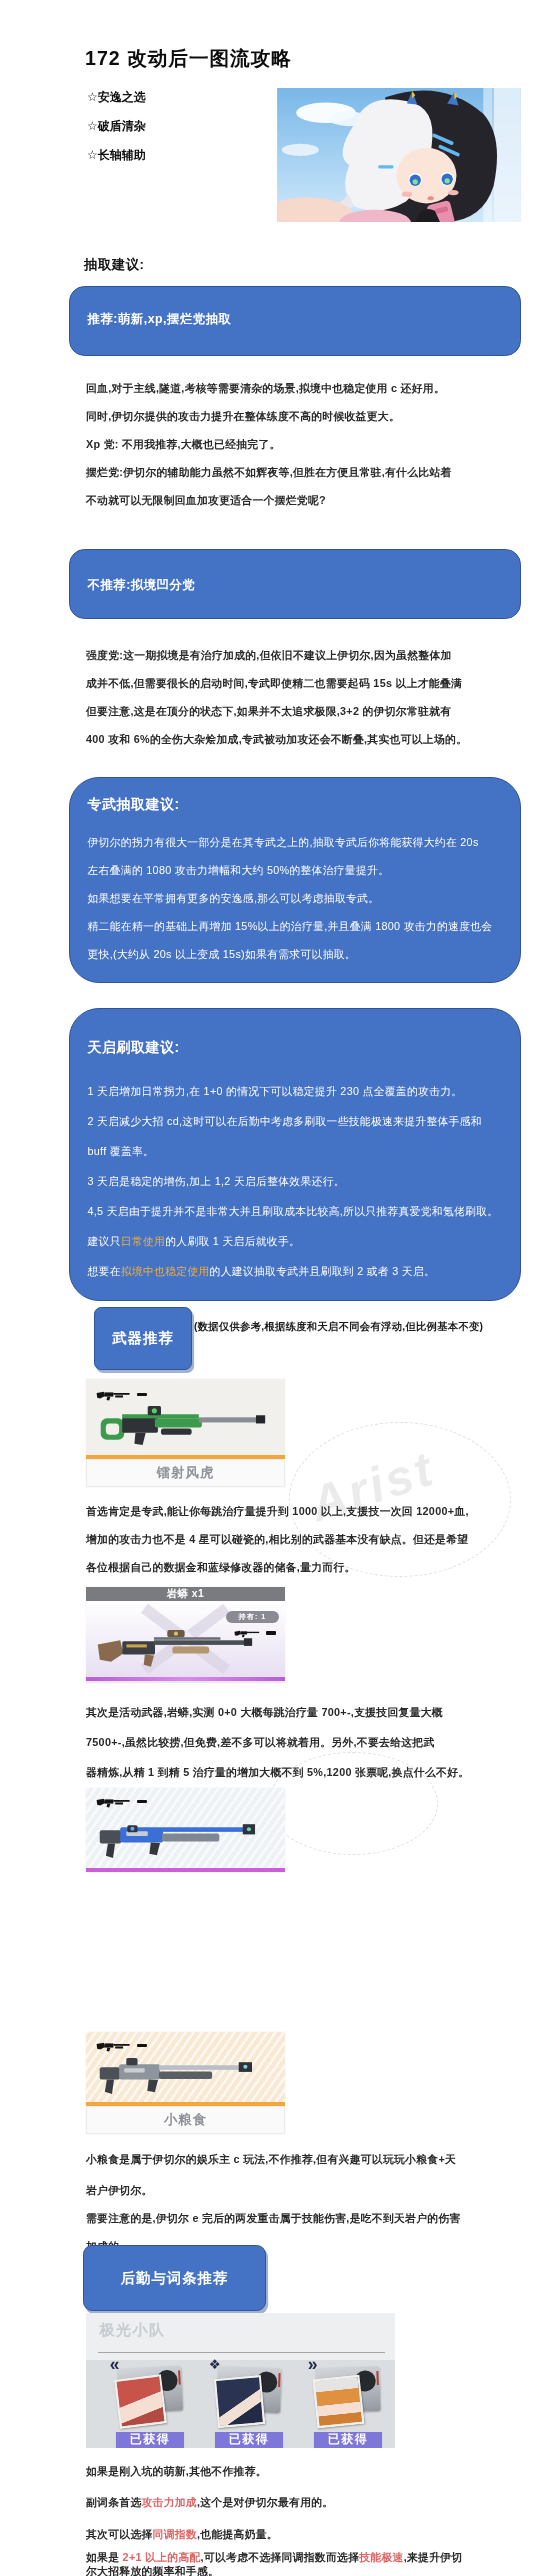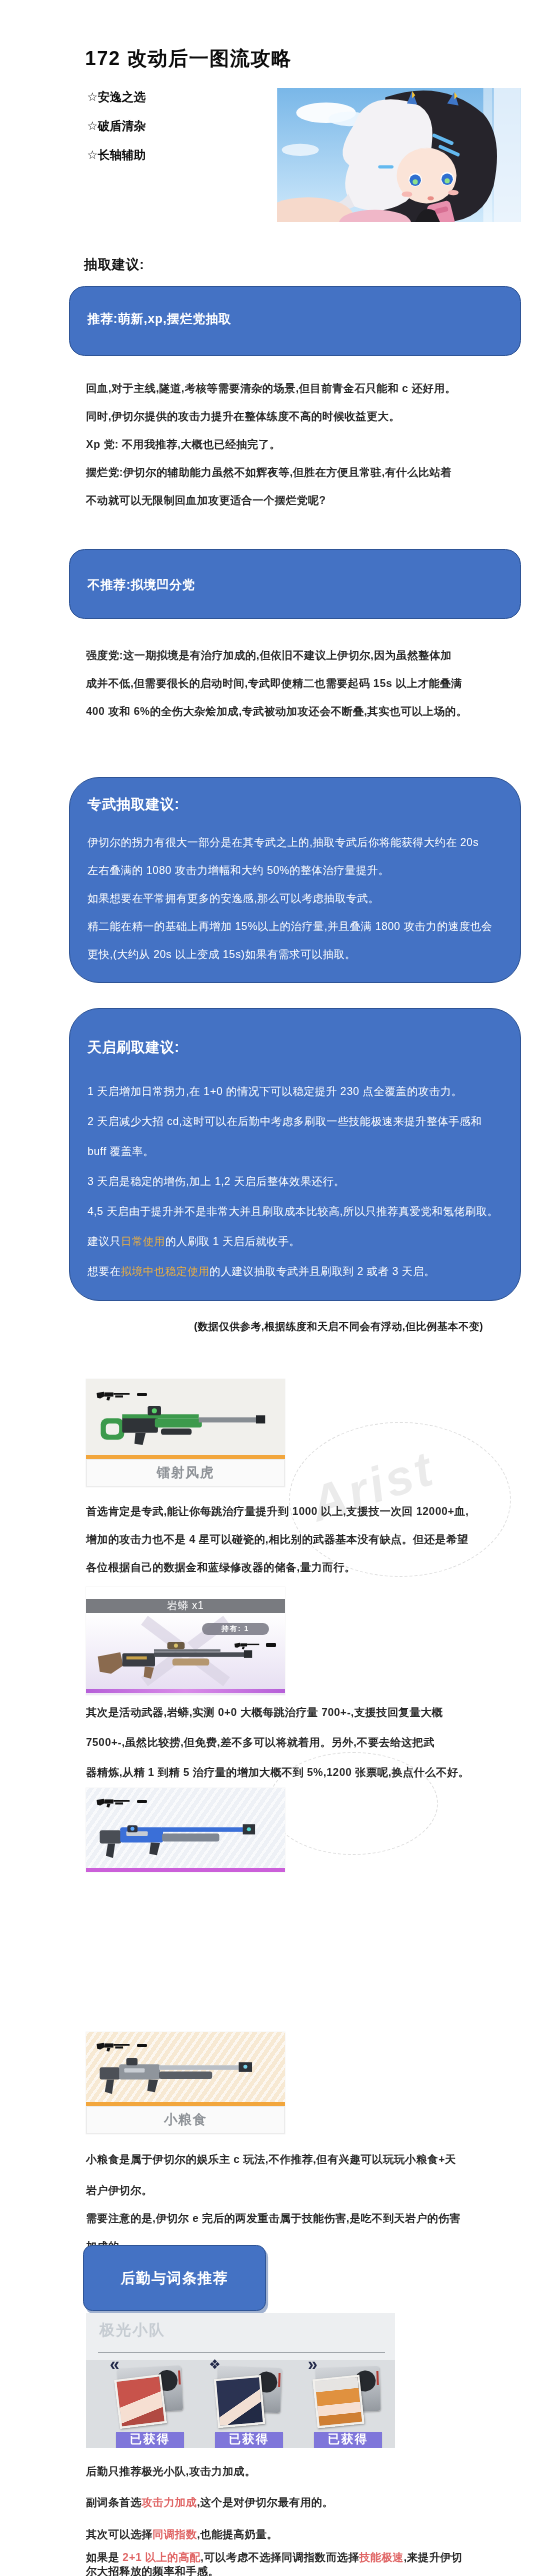--- a/index.html
+++ b/index.html
@@ -36,22 +36,22 @@
 
   .section-heading { position:absolute; left:84px; font-size:13.4px; font-weight:800; color:#151515; letter-spacing:0.5px; }
   .side-note { position:absolute; font-size:10.3px; font-weight:700; color:#1c1c1c; letter-spacing:0.3px; }
 
   
   .wcard { position:absolute; left:86px; width:199px; box-shadow:0 0 0 0.5px rgba(0,0,0,.04); }
   .wimg  { position:relative; width:100%; overflow:hidden; }
   .wbar  { width:100%; height:4.1px; }
   .wlabel{ width:100%; background:#fafafa; border:0.5px solid #ececec; display:flex; align-items:center; justify-content:center;
            color:#8f9398; font-size:13.4px; font-weight:600; letter-spacing:1px; }
-  .wheader{ width:100%; height:14.4px; background:#797b80; color:#fff; font-size:10.3px; font-weight:400;
-           display:flex; align-items:center; justify-content:center; letter-spacing:0.5px;margin-top:12px; }
+  .wheader{ width:100%; height:14.4px; background:#797b80; color:#fff; font-size:10.3px; font-weight:700;
+           display:flex; align-items:center; justify-content:center; letter-spacing:0.5px; }
   .mini-icons { position:absolute; display:flex; align-items:center; gap:5.2px; }
   .mini-dash { width:9.3px; height:3.6px; background:#121212; border-radius:1px; }
   .own-badge { position:absolute; background:rgba(122,122,133,.88); color:#fff; border-radius:6.2px;
                font-size:7.2px; font-weight:600; display:flex; align-items:center; justify-content:center; letter-spacing:1px; }
 
   .stripes { background-image:repeating-linear-gradient(125deg, rgba(255,255,255,.65) 0 2.6px, rgba(255,255,255,0) 2.6px 6.7px); }
 
   
   .shot { position:absolute; left:86px; top:2313px; width:309px; height:135px; background:#edeff1; overflow:hidden; }
   .shot-title { position:absolute; left:13.4px; top:8.2px; font-size:15px; font-weight:700; color:#c6ccd2; letter-spacing:1.5px; }
@@ -135,34 +135,35 @@
     </svg>
   </div>
 
   <div class="section-heading" style="top:256px">抽取建议:</div>
 
   <div class="bluebox box-s" style="top:286px; height:70px; padding:24px 0 0 17.5px;">
     <div class="box-oneline">推荐:萌新,xp,摆烂党抽取</div>
   </div>
 
   <div class="para lh54" style="top:374px">
-      <div class="tline">回血,对于主线,隧道,考核等需要清杂的场景,但目前青金石只能和 c 还好用。</div>
+      <div class="tline">回血,对于主线,隧道,考核等需要清杂的场景,拟境中也稳定使用 c 还好用。</div>
       <div class="tline">同时,伊切尔提供的攻击力提升在整体练度不高的时候收益更大。</div>
       <div class="tline">Xp 党: 不用我推荐,大概也已经抽完了。</div>
       <div class="tline">摆烂党:伊切尔的辅助能力虽然不如辉夜等,但胜在方便且常驻,有什么比站着</div>
       <div class="tline">不动就可以无限制回血加攻更适合一个摆烂党呢?</div>
     </div>
 
   <div class="bluebox box-s" style="top:549px; height:70px; padding:27px 0 0 17.5px;">
     <div class="box-oneline">不推荐:拟境凹分党</div>
   </div>
 
   <div class="para lh54" style="top:641px">
       <div class="tline">强度党:这一期拟境是有治疗加成的,但依旧不建议上伊切尔,因为虽然整体加</div>
       <div class="tline">成并不低,但需要很长的启动时间,专武即使精二也需要起码 15s 以上才能叠满</div>
+      <div class="tline">但要注意,这是在顶分的状态下,如果并不太追求极限,3+2 的伊切尔常驻就有</div>
       <div class="tline">400 攻和 6%的全伤大杂烩加成,专武被动加攻还会不断叠,其实也可以上场的。</div>
     </div>
 
   <div class="bluebox box-l" style="top:777px; height:206px; padding:17.5px 0 0 17.5px;">
     <div class="box-heading" style="margin-bottom:14.4px">专武抽取建议:</div>
     <div class="lh54">
         <div class="tline">伊切尔的拐力有很大一部分是在其专武之上的,抽取专武后你将能获得大约在 20s</div>
         <div class="tline">左右叠满的 1080 攻击力增幅和大约 50%的整体治疗量提升。</div>
         <div class="tline">如果想要在平常拥有更多的安逸感,那么可以考虑抽取专武。</div>
         <div class="tline">精二能在精一的基础上再增加 15%以上的治疗量,并且叠满 1800 攻击力的速度也会</div>
@@ -176,20 +177,23 @@
         <div class="tline">1 天启增加日常拐力,在 1+0 的情况下可以稳定提升 230 点全覆盖的攻击力。</div>
         <div class="tline">2 天启减少大招 cd,这时可以在后勤中考虑多刷取一些技能极速来提升整体手感和</div>
         <div class="tline">buff 覆盖率。</div>
         <div class="tline">3 天启是稳定的增伤,加上 1,2 天启后整体效果还行。</div>
         <div class="tline">4,5 天启由于提升并不是非常大并且刷取成本比较高,所以只推荐真爱党和氪佬刷取。</div>
         <div class="tline"><span>建议只</span><span class="c-orange">日常使用</span><span>的人刷取 1 天启后就收手。</span></div>
         <div class="tline"><span>想要在</span><span class="c-orange">拟境中也稳定使用</span><span>的人建议抽取专武并且刷取到 2 或者 3 天启。</span></div>
       </div>
   </div>
 
+  <div class="bluebox-sm" style="left:94px; top:1307px; width:98px; height:63px; font-size:14.4px; letter-spacing:1px;">
+    <span>武器推荐</span>
+  </div>
   <div class="side-note" style="left:194px; top:1320px;">(数据仅供参考,根据练度和天启不同会有浮动,但比例基本不变)</div>
 
   <div class="watermark-text" style="left:309px; top:1458px; font-size:49px;">Arist</div>
   <div class="dashed-arc" style="left:289px; top:1422px; width:222px; height:155px;"></div>
   <div class="dashed-arc" style="left:268px; top:1752px; width:170px; height:103px;"></div>
 
   <div class="wcard" style="top:1379px">
     <div class="wimg" style="height:76px; background:#f1f0ec;">
       <div class="mini-icons" style="left:10.3px; top:9.3px;">
         <svg width="36" height="12.4" viewBox="0 0 120 40">
@@ -227,21 +231,21 @@
   <div class="wcard" style="top:1587px">
     <div class="wheader">岩蟒 x1</div>
     <div class="wimg" style="height:76px; background:linear-gradient(180deg,#ffffff 0%, #f2eef8 55%, #e7dff2 100%);">
       <svg class="abs" style="left:48px; top:0;" width="103" height="76" viewBox="0 0 200 148">
         <g stroke="#d9d3e3" stroke-width="22" opacity=".7">
           <line x1="20" y1="14" x2="180" y2="134"></line>
           <line x1="180" y1="14" x2="20" y2="134"></line>
         </g>
         <rect x="86" y="60" width="28" height="28" fill="#efeaf5" transform="rotate(45 100 74)"></rect>
       </svg>
-      <div class="own-badge" style="right:16px; top:9.3px; width:67px; height:12.4px;">持有: 1</div>
+      <div class="own-badge" style="right:6px; top:9.3px; width:53px; height:12.4px;">持有: 1</div>
       <div class="mini-icons" style="right:9.3px; top:27px;">
         <svg width="27" height="9.3" viewBox="0 0 120 40">
           <path d="M2,16 L26,12 L30,26 L14,34 L4,32 Z" fill="#141414"></path>
           <rect x="28" y="14" width="30" height="14" fill="#141414"></rect>
           <rect x="58" y="16" width="54" height="6" fill="#141414"></rect>
           <path d="M38,28 l10,1 l-4,12 l-9,-2 z" fill="#141414"></path>
         </svg>
         <div class="mini-dash"></div>
       </div>
       <svg class="abs" style="left:9.3px; top:26px;" width="165" height="46" viewBox="0 0 320 90">
@@ -367,21 +371,21 @@
           <div class="slot"></div>
         </div>
         <div class="photo" style="transform:rotate(-6deg); background:linear-gradient(180deg,#e6e4e2 0 24%, #e0913f 25% 55%, #f6dfd2 56% 78%, #cf7f34 79%);"></div>
         <div class="corner-icon">»</div>
         <div class="got-badge">已获得</div>
       </div>
     </div>
   </div>
 
   <div class="para lh54" style="top:2457px">
-      <div class="tline">后勤只推荐极光小队,攻击力加成。</div>
+      <div class="tline">如果是刚入坑的萌新,其他不作推荐。</div>
     </div>
   <div class="para lh54" style="top:2488px">
       <div class="tline"><span>副词条首选</span><span class="c-red">攻击力加成</span><span>,这个是对伊切尔最有用的。</span></div>
     </div>
   <div class="para lh54" style="top:2520px">
       <div class="tline"><span>其次可以选择</span><span class="c-red">同调指数</span><span>,也能提高奶量。</span></div>
     </div>
   <div class="para tight28" style="top:2550px">
       <div class="tline"><span>如果是 </span><span class="c-red">2+1 以上的高配</span><span>,可以考虑不选择同调指数而选择</span><span class="c-red">技能极速</span><span>,来提升伊切</span></div>
       <div class="tline">尔大招释放的频率和手感。</div>

